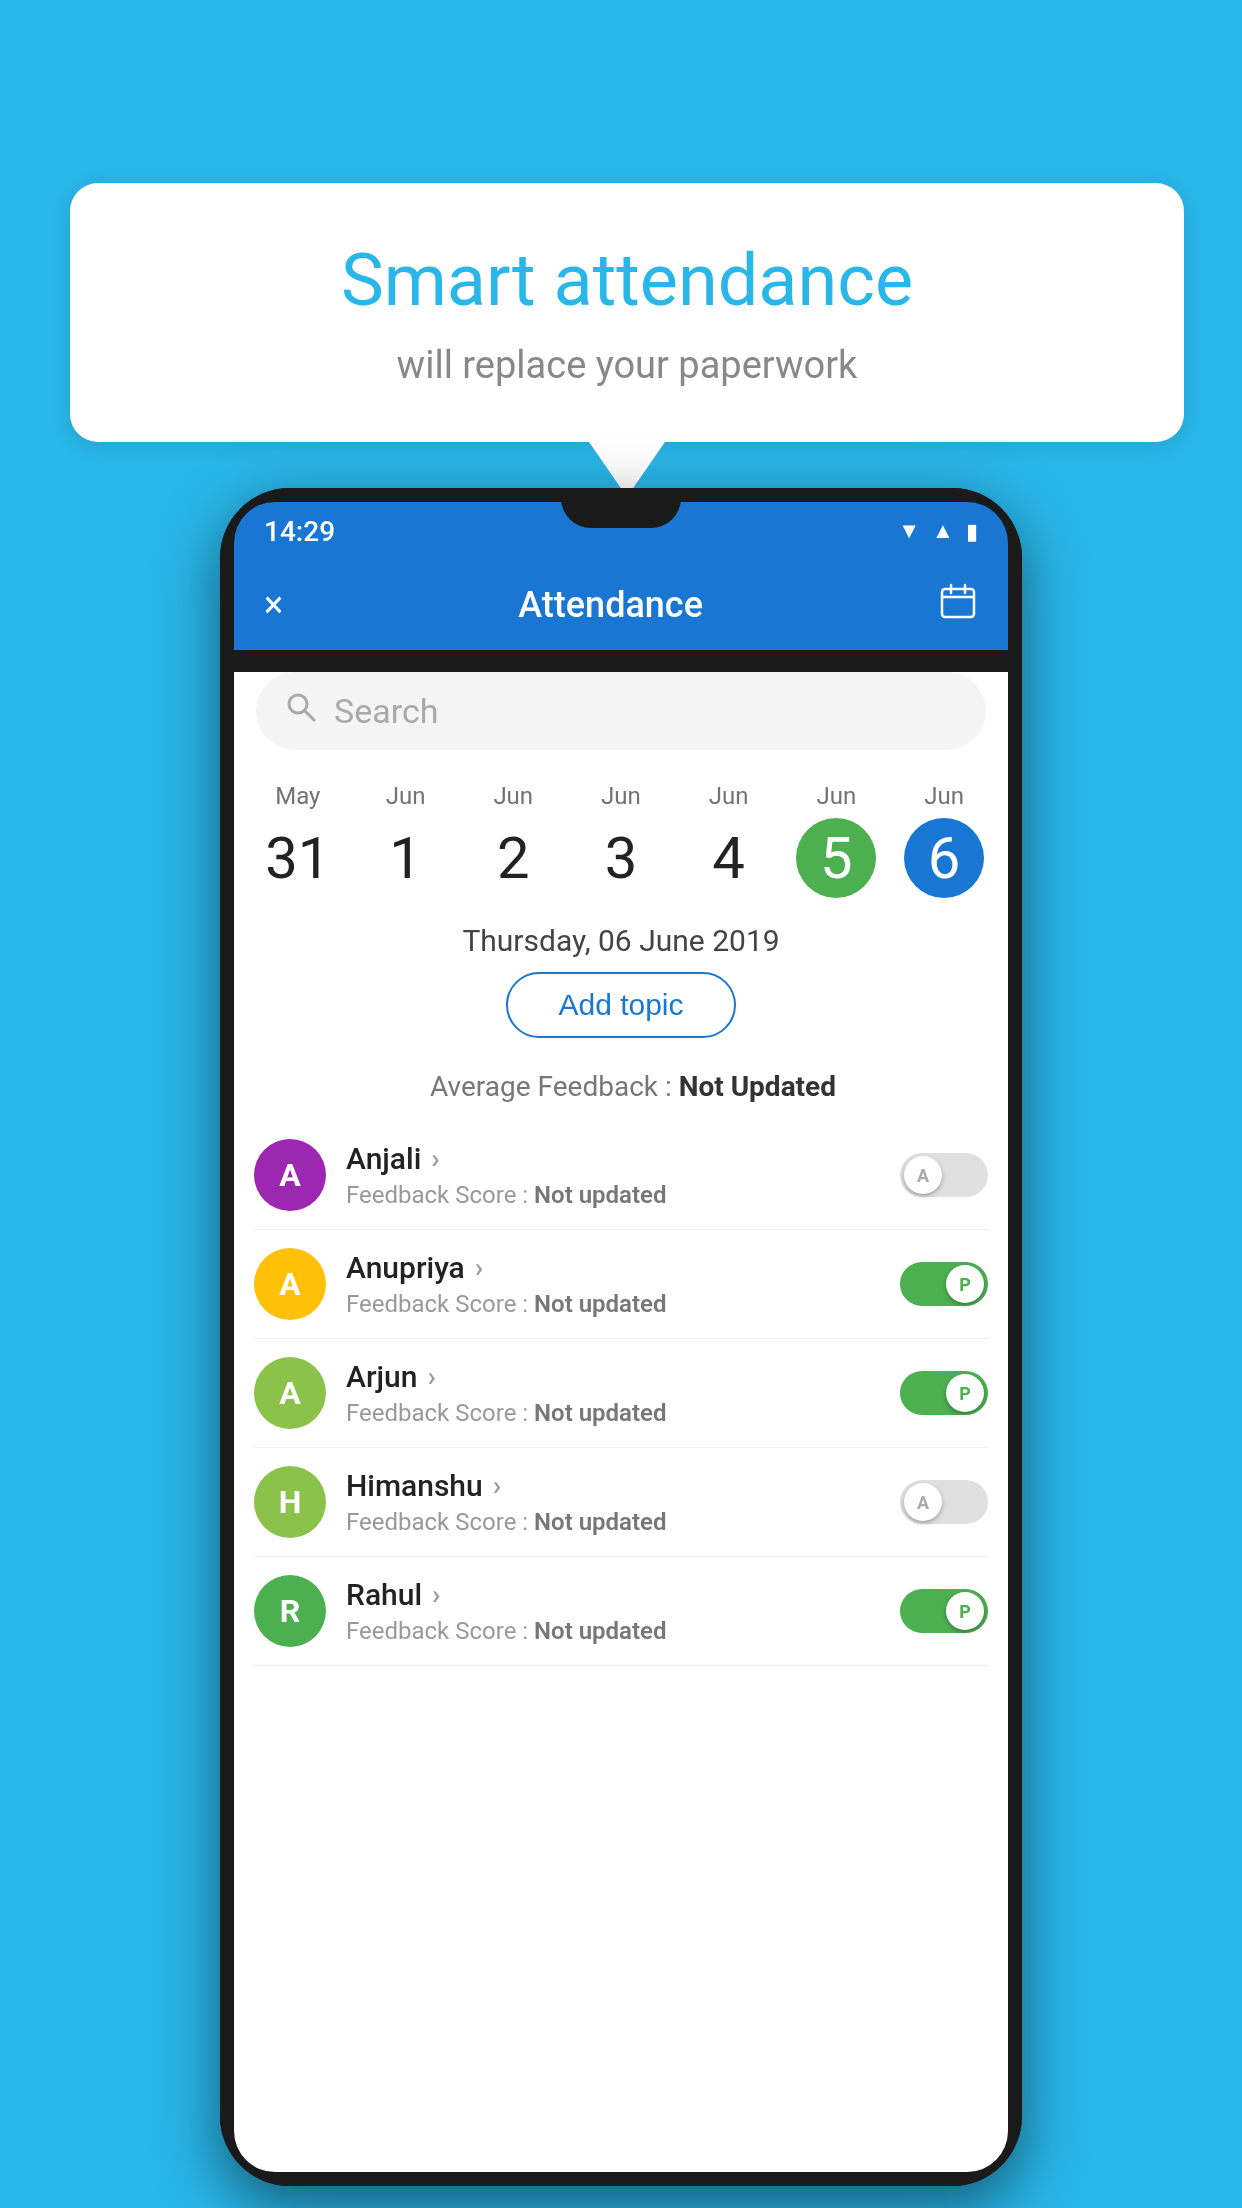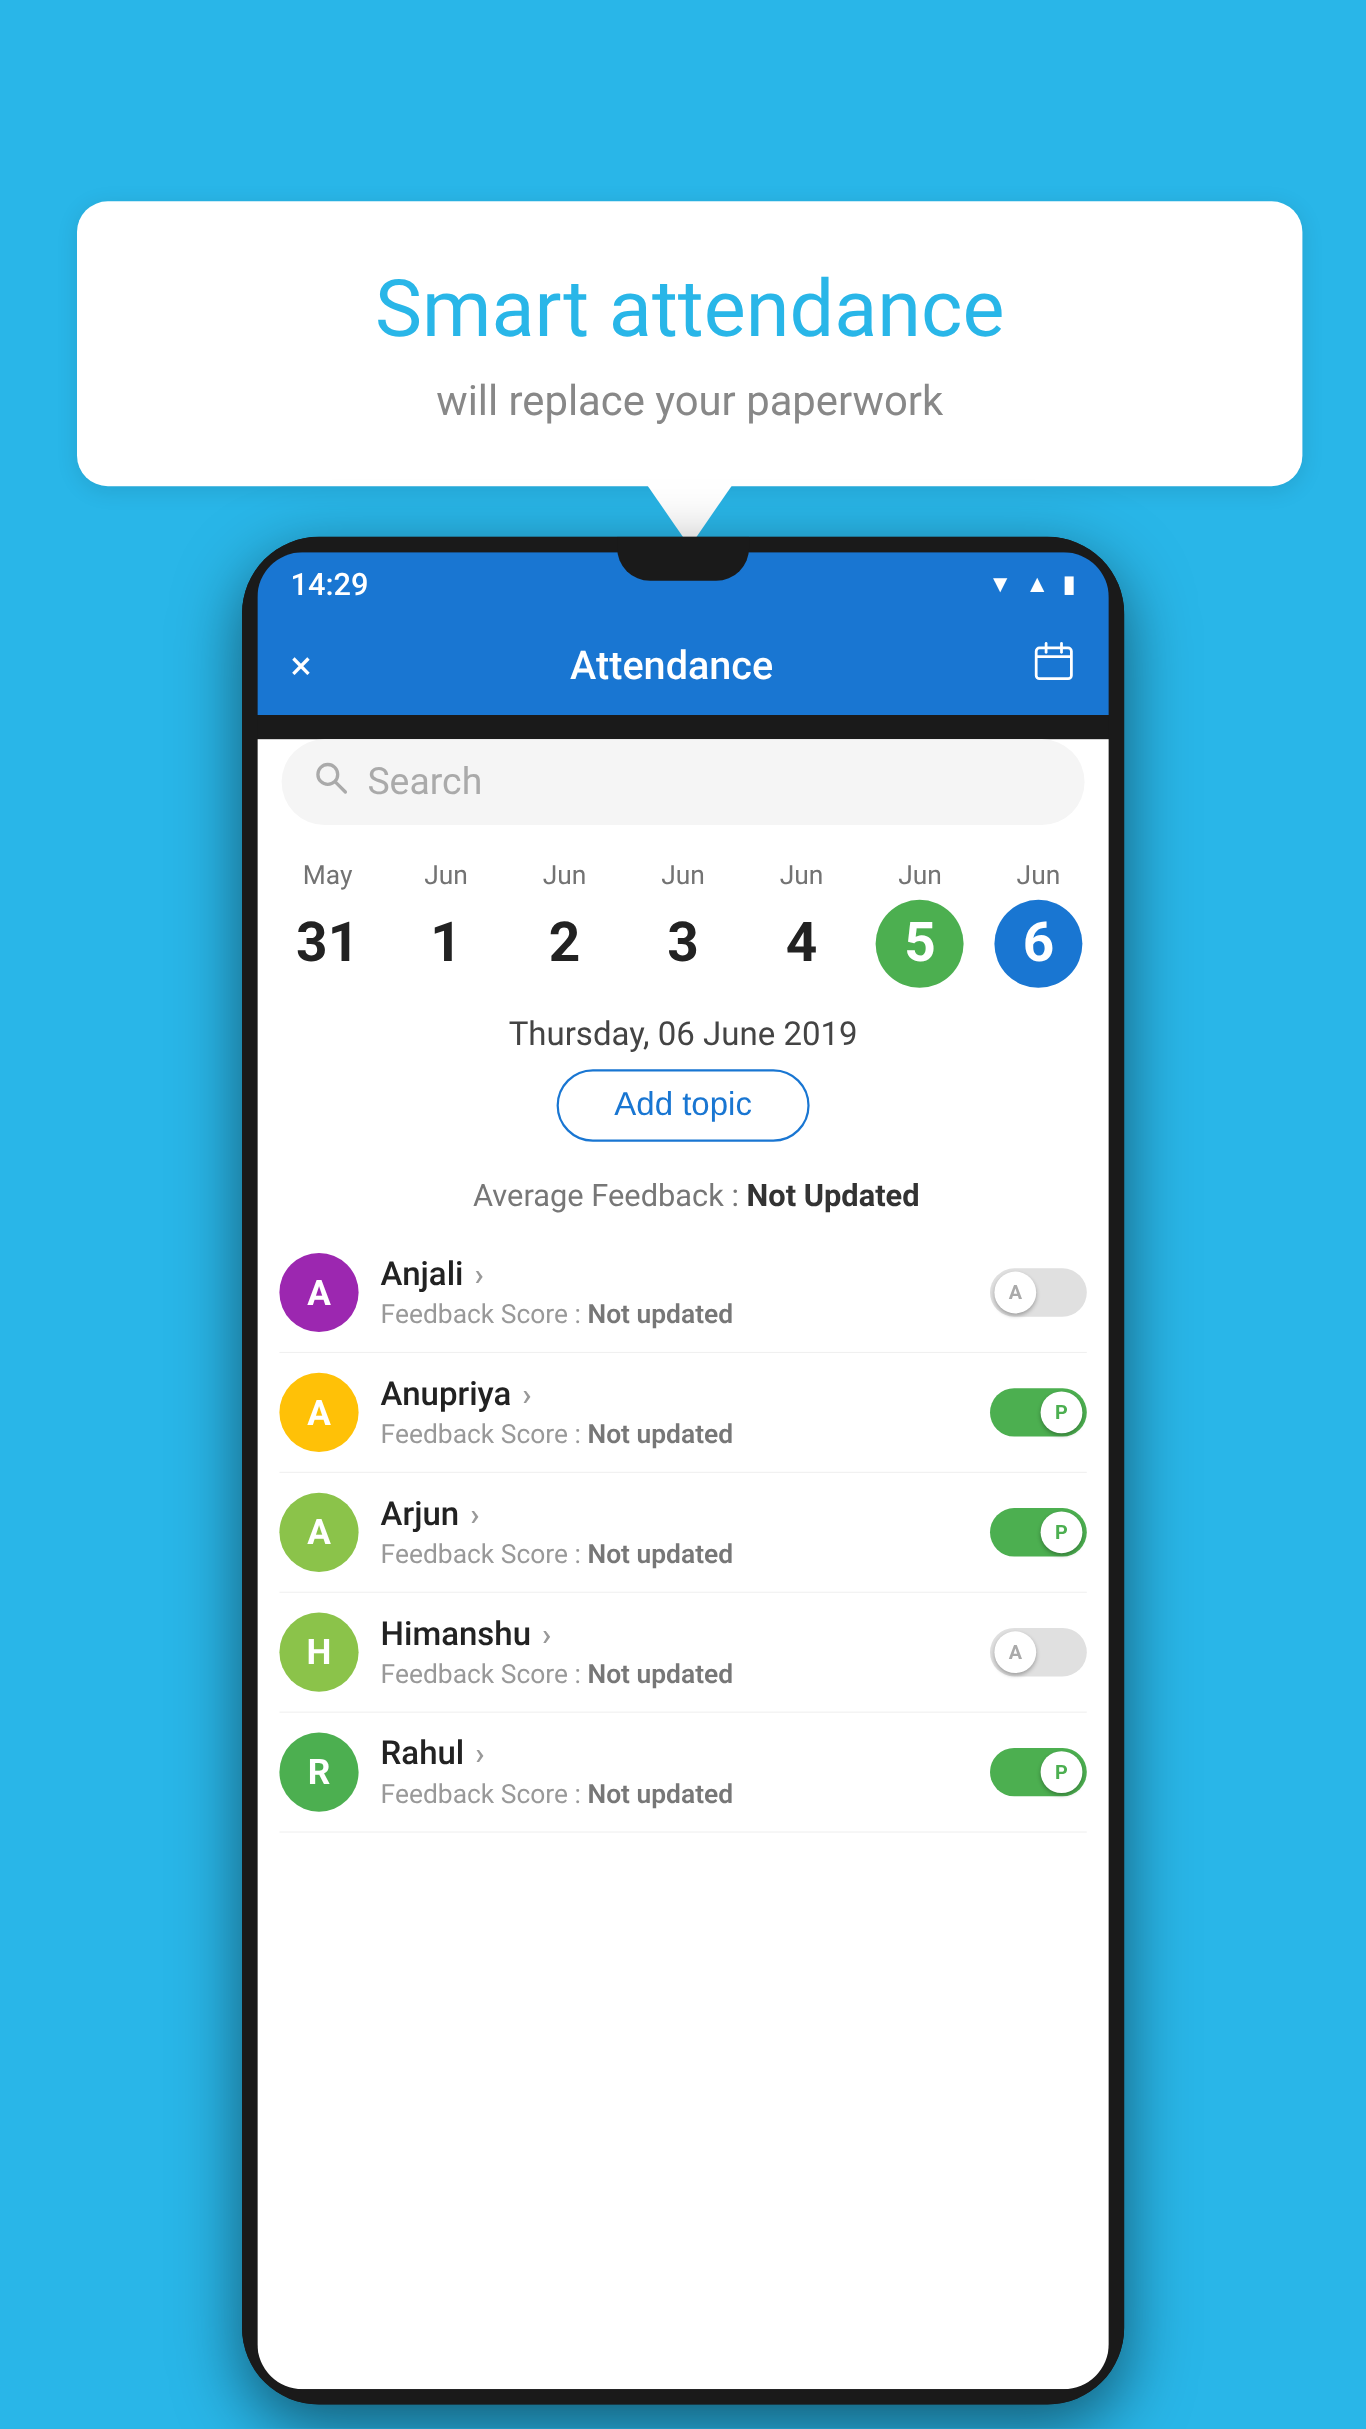--- a/index.html
+++ b/index.html
@@ -179,22 +179,22 @@
       min-width: 80px;
     }
 
     .calendar-month {
       font-size: 24px;
       color: #737373;
       font-weight: 400;
     }
 
     .calendar-date {
-      font-size: 50px;
-      font-weight: 700;
+      font-size: 58px;
+      font-weight: 400;
       color: #222;
       width: 80px;
       height: 80px;
       display: flex;
       align-items: center;
       justify-content: center;
       border-radius: 50%;
     }
 
     .calendar-date.today {

